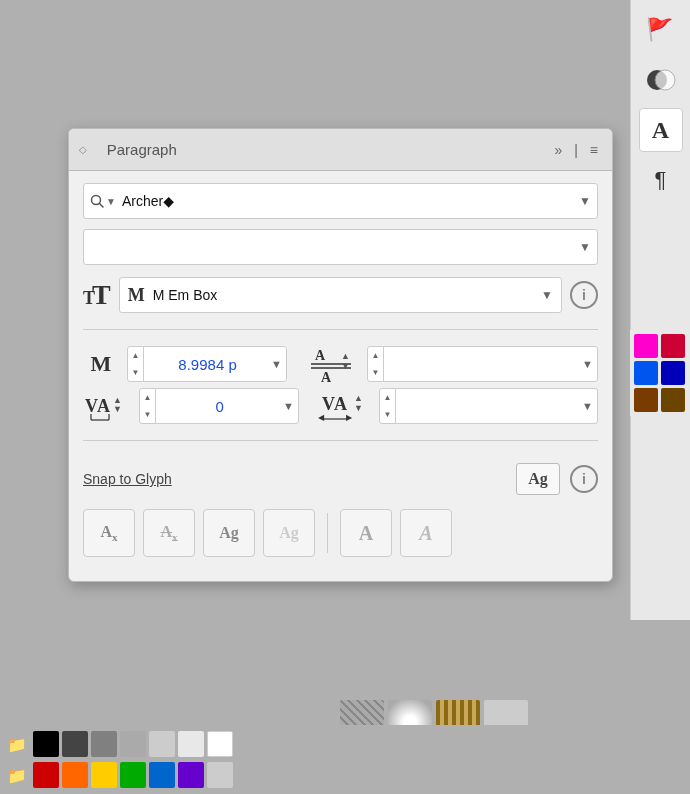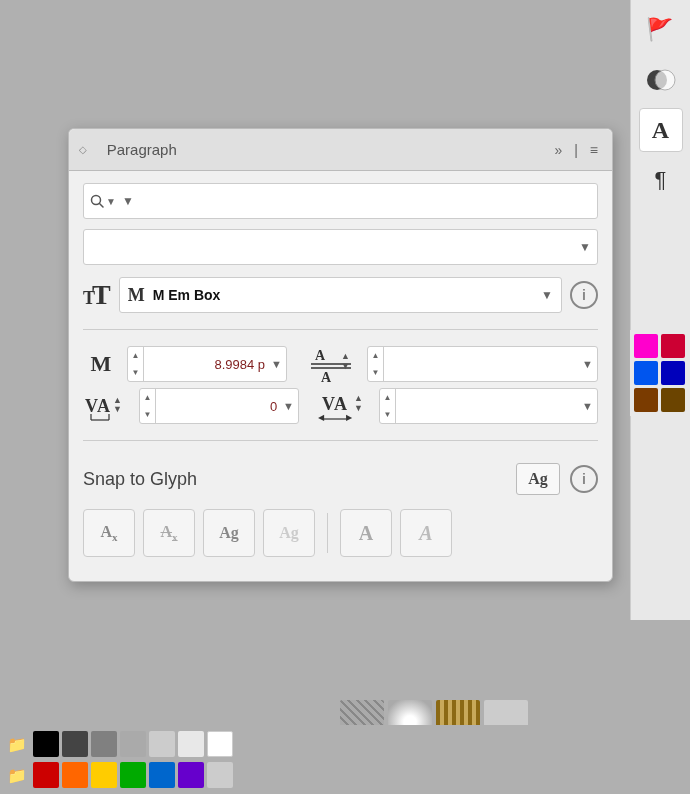--- a/index.html
+++ b/index.html
@@ -206,21 +206,20 @@
       border: 1px solid #ccc;
       border-radius: 3px;
       height: 36px;
       padding: 0 8px;
       font-size: 14px;
       color: #111;
     }
 
     .size-ref-select-text {
       flex: 1;
-      font-weight: bold;
     }
 
     .info-btn {
       width: 28px;
       height: 28px;
       border-radius: 50%;
       border: 2px solid #888;
       display: flex;
       align-items: center;
       justify-content: center;
@@ -280,23 +279,23 @@
       align-items: center;
       justify-content: center;
       cursor: pointer;
       font-size: 8px;
       color: #666;
     }
 
     .metric-value {
       flex: 1;
       padding: 0 6px;
-      font-size: 13px;
-      color: #7f1d1d;
-      text-align: right;
+      font-size: 15px;
+      color: #1d4ed8;
+      text-align: center;
     }
 
     .metric-unit-arrow {
       display: flex;
       align-items: center;
       padding-right: 4px;
       cursor: pointer;
       color: #666;
       font-size: 11px;
     }
@@ -322,22 +321,23 @@
 
     
     .snap-row {
       display: flex;
       align-items: center;
       padding: 6px 0 0 0;
     }
 
     .snap-label {
       flex: 1;
-      font-size: 18px;
+      font-size: 14px;
       color: #444;
+      text-decoration: underline;
     }
 
     .snap-glyph-icon {
       width: 44px;
       height: 32px;
       border: 1px solid #bbb;
       border-radius: 3px;
       background: #f8f8f8;
       display: flex;
       align-items: center;
@@ -427,20 +427,21 @@
   <div class="panel-body">
 
     <div class="font-family-row">
       <div class="search-icon-area">
         <svg width="14" height="14" viewBox="0 0 14 14" fill="none">
           <circle cx="6" cy="6" r="4.5" stroke="#555" stroke-width="1.5"></circle>
           <line x1="9.5" y1="9.5" x2="13" y2="13" stroke="#555" stroke-width="1.5" stroke-linecap="round"></line>
         </svg>
         <span style="font-size:10px; color:#666;">▼</span>
       </div>
+      <div class="font-name">Archer◆</div>
       <div class="dropdown-arrow">▼</div>
     </div>
 
     <div class="font-style-row">
       <div style="flex:1;"></div>
       <div class="dropdown-arrow">▼</div>
     </div>
 
     <div class="size-ref-row">
       <div class="size-icon" style="display:flex; align-items:baseline; gap:1px;">

